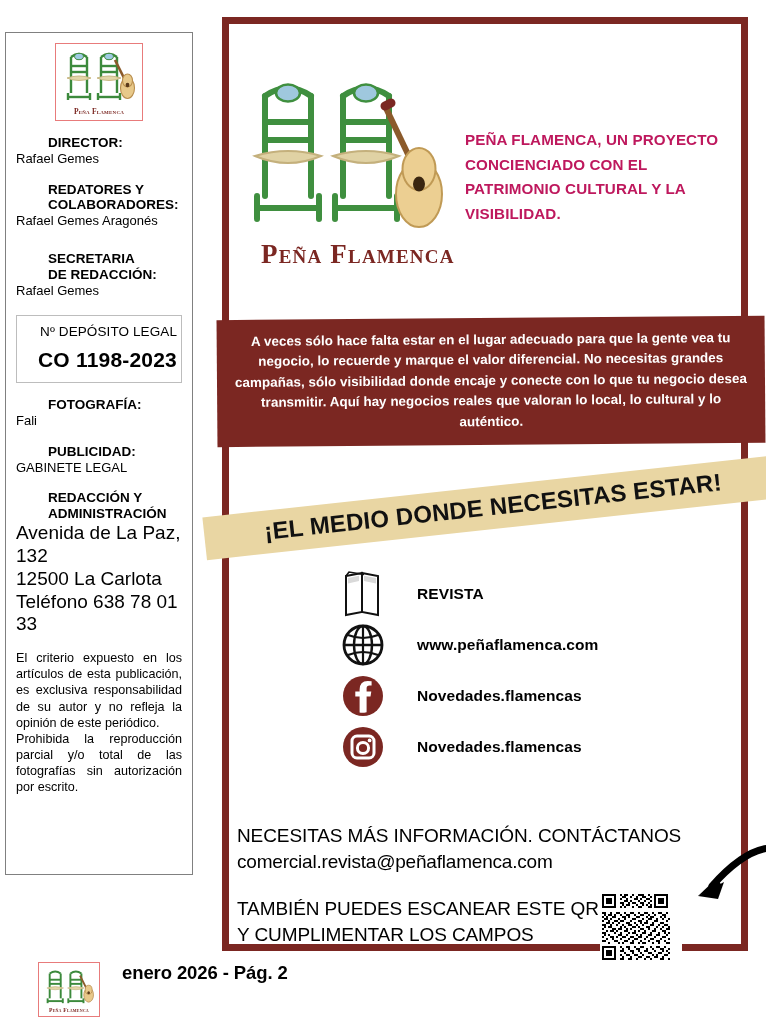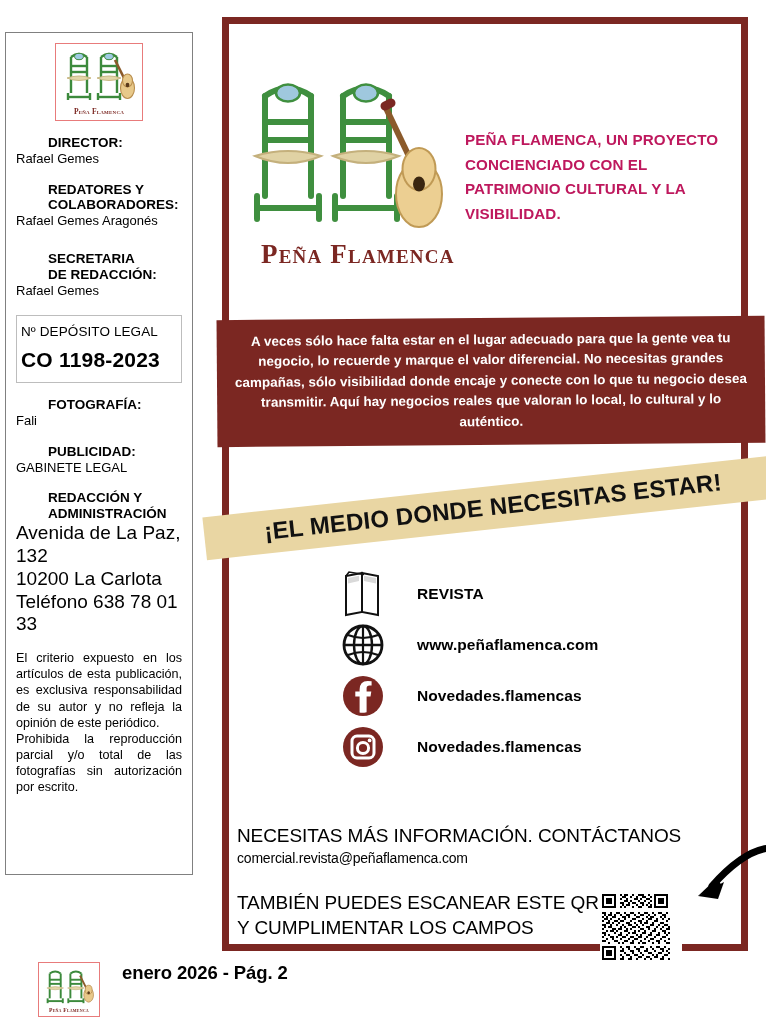--- a/index.html
+++ b/index.html
@@ -63,21 +63,21 @@
     font-size: 13px;
     line-height: 1.2;
     margin: 0 0 15px 0;
   }
   .s-gap { height: 7px; }
 
   .deposito {
     border: 1px solid #bdbdbd;
     box-sizing: border-box;
     padding: 8px 4px 10px 4px;
-    text-align: left;
+    text-align: right;
     margin: 17px 0 14px 0;
   }
   .deposito .dep-label {
     font-size: 13.5px;
     letter-spacing: .1px;
   }
   .deposito .dep-code {
     font-size: 21px;
     font-weight: bold;
     margin-top: 9px;
@@ -204,21 +204,21 @@
     left: 8px;
     top: 800px;
     width: 470px;
   }
   .bt-line1 {
     font-size: 19px;
     letter-spacing: -.1px;
     line-height: 1.3;
   }
   .bt-line2 {
-    font-size: 14px;
+    font-size: 19px;
     letter-spacing: -.2px;
     line-height: 1.35;
   }
   .bt-block2 {
     margin-top: 22px;
     font-size: 19px;
     line-height: 1.35;
     letter-spacing: -.1px;
   }
 
@@ -320,21 +320,21 @@
 
   <div class="s-head">FOTOGRAFÍA:</div>
   <div class="s-body">Fali</div>
 
   <div class="s-head">PUBLICIDAD:</div>
   <div class="s-body">GABINETE LEGAL</div>
 
   <div class="s-head" style="white-space:pre-line">REDACCIÓN Y
 ADMINISTRACIÓN</div>
   <div class="addr-line">Avenida de La Paz, 132</div>
-  <div class="addr-line">10200 La Carlota</div>
+  <div class="addr-line">12500 La Carlota</div>
   <div class="addr-line">Teléfono 638 78 01 33</div>
 
   <div class="disclaimer">El criterio expuesto en los artículos de esta publicación, es exclusiva responsabilidad de su autor y no refleja la opinión de este periódico.</div>
   <div class="disclaimer" style="margin-top:0">Prohibida la reproducción parcial y/o total de las fotografías sin autorización por escrito.</div>
 </div>
 
 <div class="frame">
   <div class="frame-inner">
 
     <div class="header">

